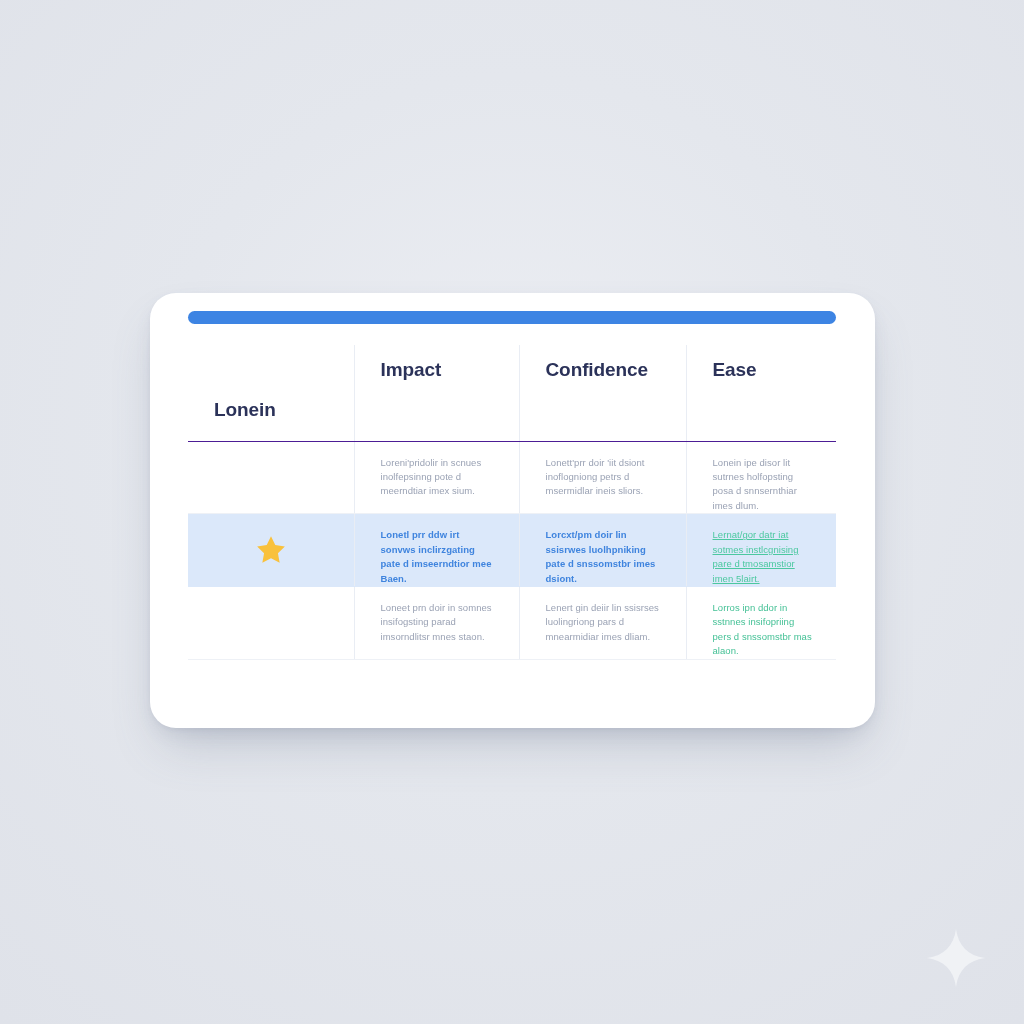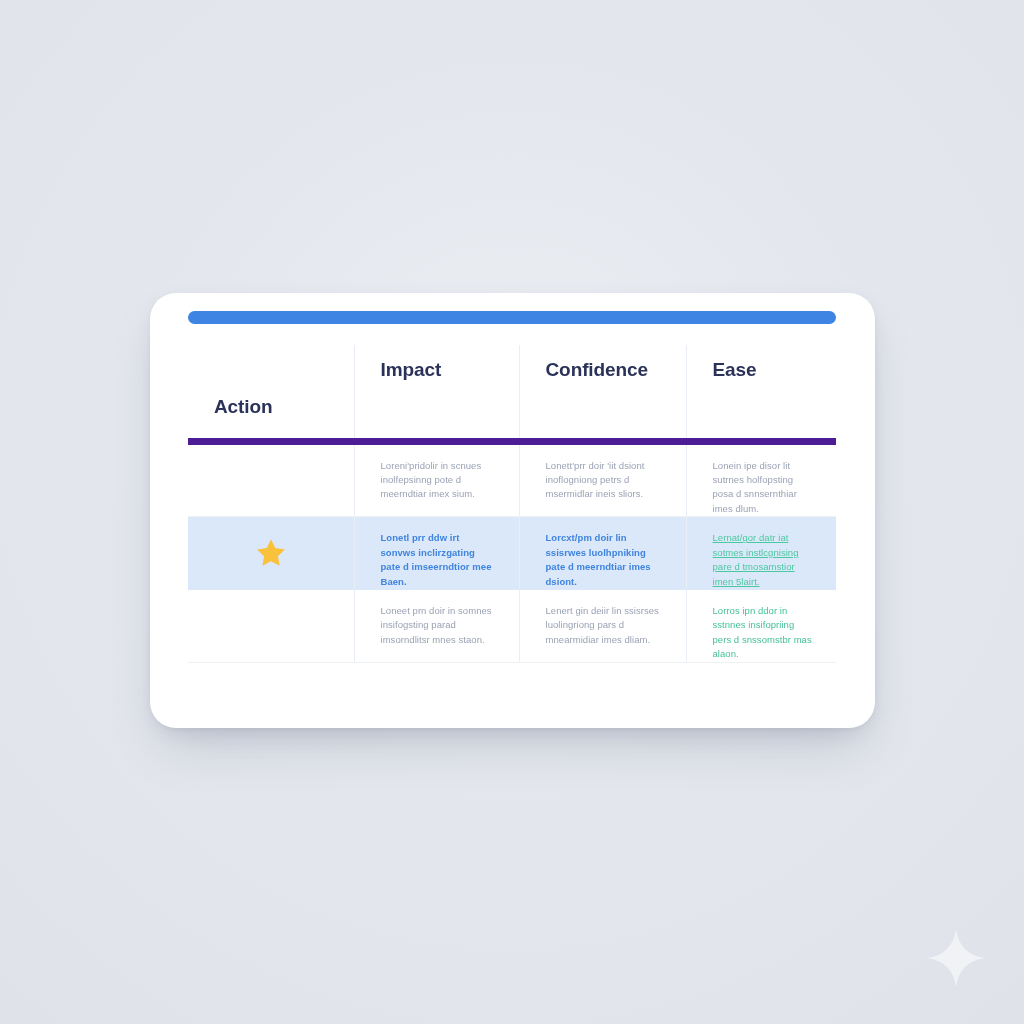--- a/index.html
+++ b/index.html
@@ -73,21 +73,21 @@
     padding: 0;
     vertical-align: top;
     border-right: 1px solid #e9edf4;
   }
   #priority-table th:last-child,
   #priority-table td:last-child { border-right: none; }
 
   
   thead tr { height: 96px; }
   thead th {
-    border-bottom: 7px solid #4c1d95;
+    border-bottom: 1px solid #4c1d95;
     position: relative;
   }
   .th-inner {
     position: absolute;
     left: 26px;
     top: 14px;
     font-size: 19px;
     font-weight: bold;
     color: #2b3259;
     letter-spacing: -0.1px;
@@ -150,21 +150,21 @@
     <colgroup>
       <col class="c-action">
       <col class="c-impact">
       <col class="c-confidence">
       <col class="c-ease">
     </colgroup>
 
     <thead>
       <tr>
         <th class="col-action">
-          <span class="th-inner low">Action</span>
+          <span class="th-inner low">Lonein</span>
         </th>
         <th class="col-impact">
           <span class="th-inner">Impact</span>
         </th>
         <th class="col-confidence">
           <span class="th-inner">Confidence</span>
         </th>
         <th class="col-ease">
           <span class="th-inner">Ease</span>
         </th>
@@ -192,21 +192,21 @@
             <svg width="32" height="32" viewBox="0 0 24 24" aria-hidden="true">
               <path d="M12 1.7 L15.2 8.3 L22.4 9.3 L17.2 14.4 L18.5 21.6 L12 18.2
                        L5.5 21.6 L6.8 14.4 L1.6 9.3 L8.8 8.3 Z" fill="#f9c13c"></path>
             </svg>
           </div>
         </td>
         <td>
           <div class="cell-text tone-blue">Lonetl prr ddw irt sonvws inclirzgating pate d imseerndtior mee Baen.</div>
         </td>
         <td>
-          <div class="cell-text tone-blue">Lorcxt/pm doir lin ssisrwes luolhpniking pate d meerndtiar imes dsiont.</div>
+          <div class="cell-text tone-blue">Lorcxt/pm doir lin ssisrwes luolhpniking pate d snssomstbr imes dsiont.</div>
         </td>
         <td>
           <div class="cell-text tone-green">Lernat/gor datr iat sotmes instlcgnising pare d tmosamstior imen 5lairt.</div>
         </td>
       </tr>
 
       <tr>
         <td class="action-cell"></td>
         <td>
           <div class="cell-text tone-gray">Loneet prn doir in somnes insifogsting parad imsorndlitsr mnes staon.</div>

